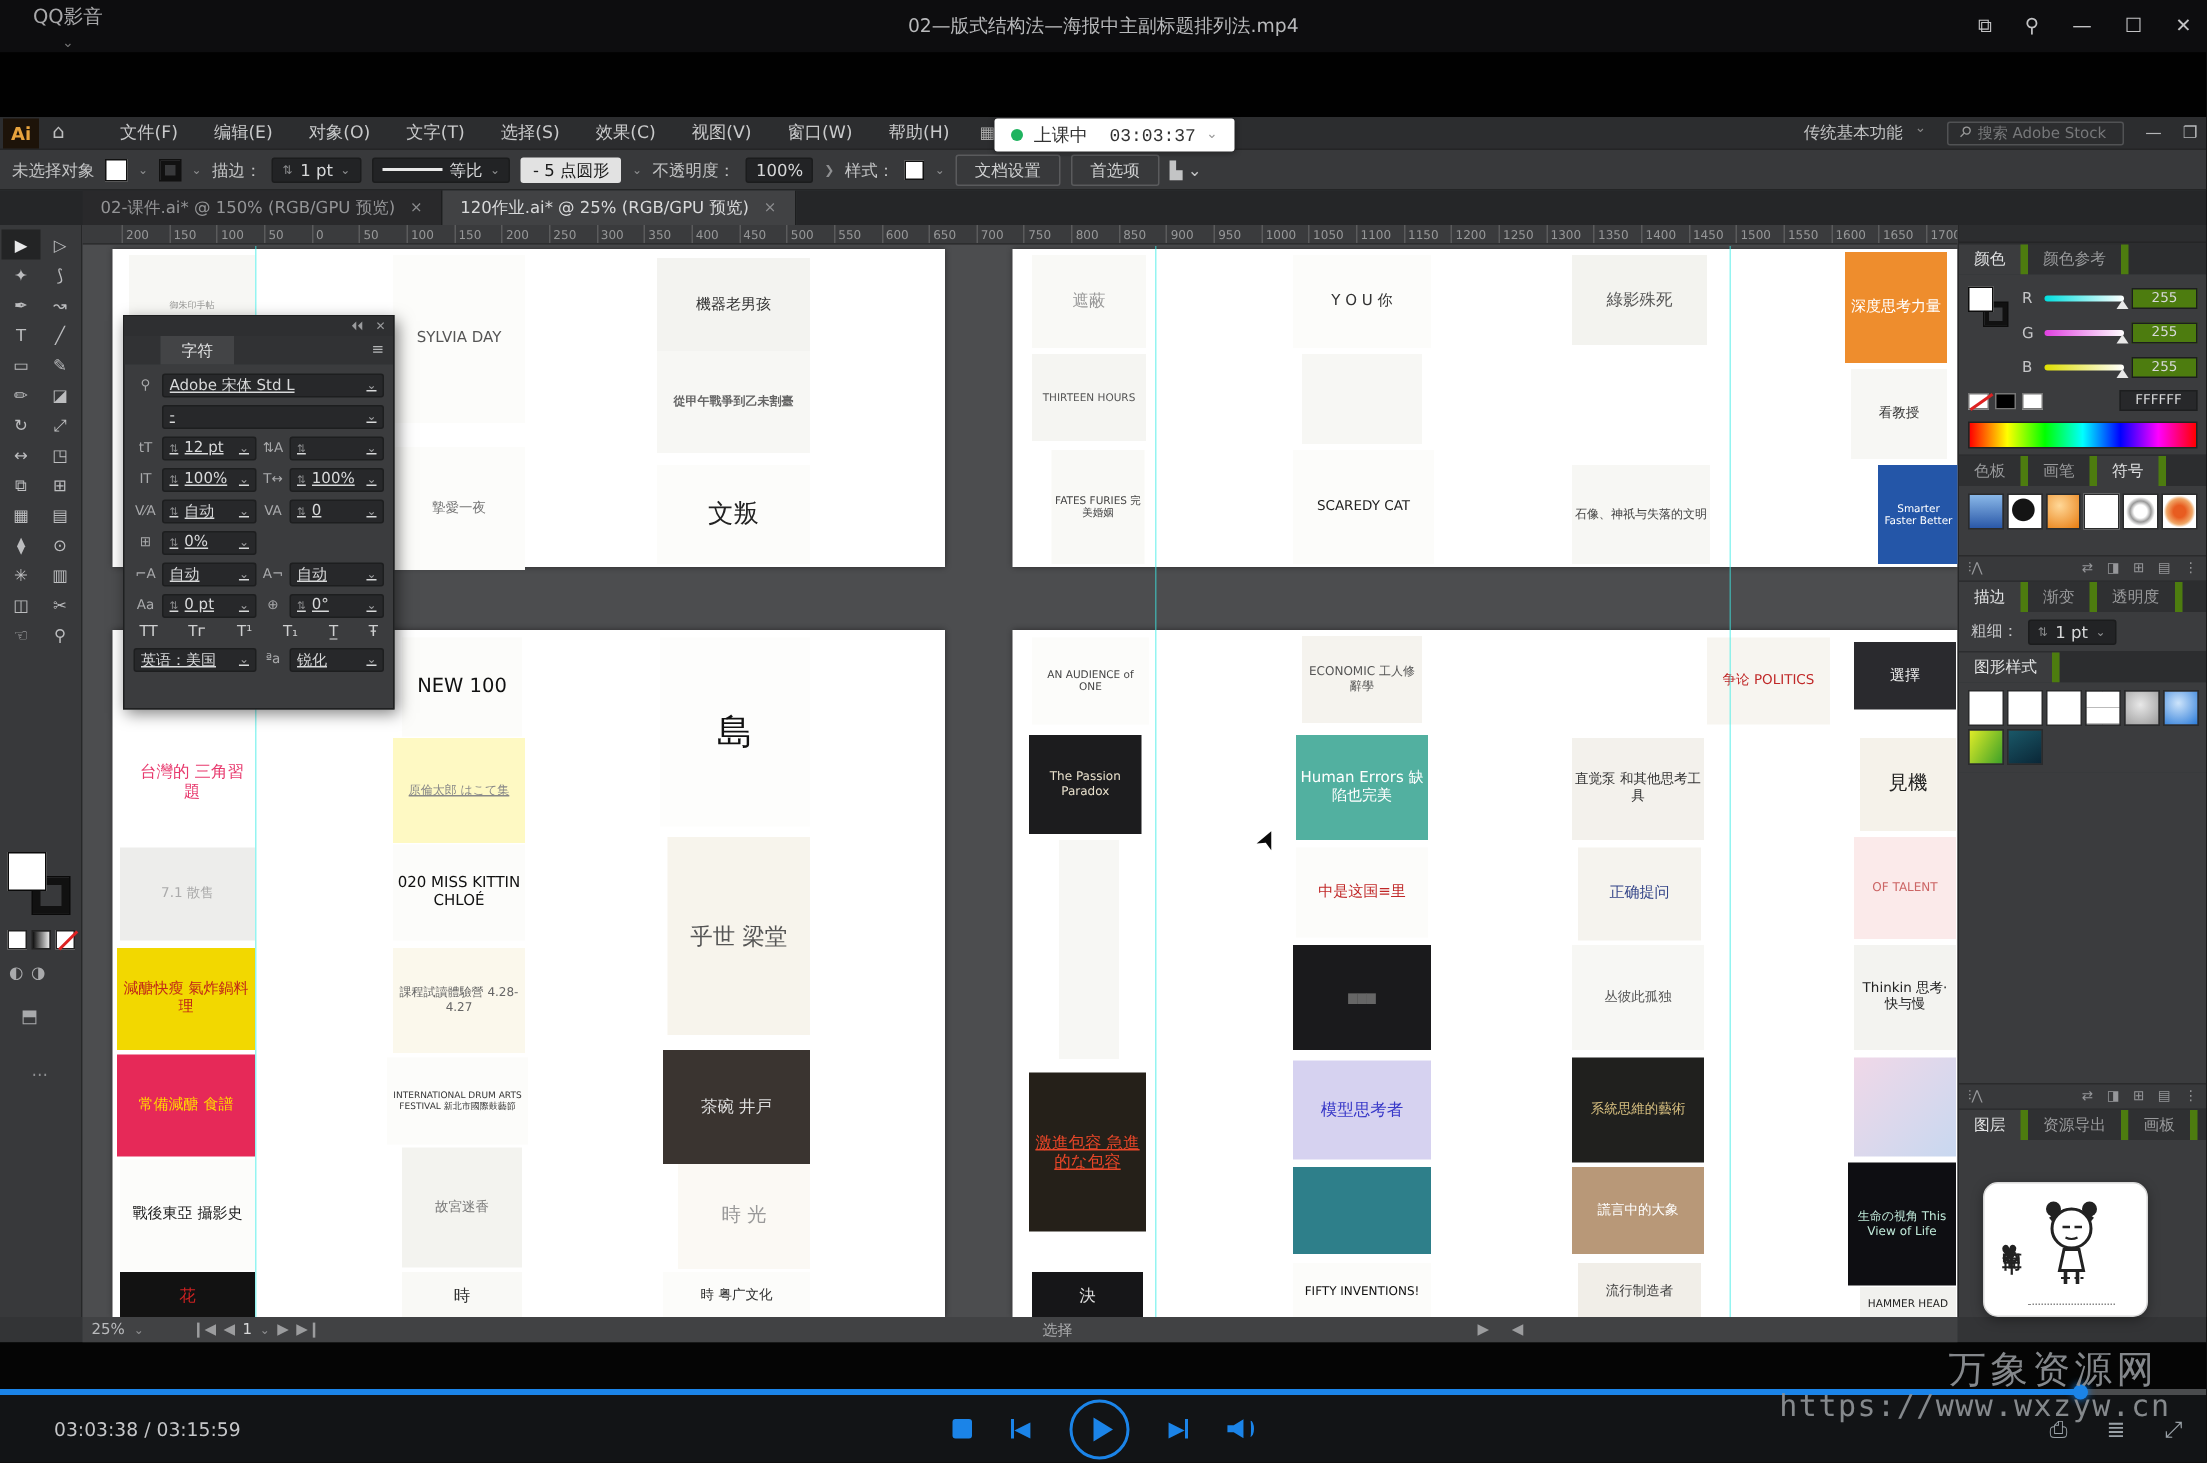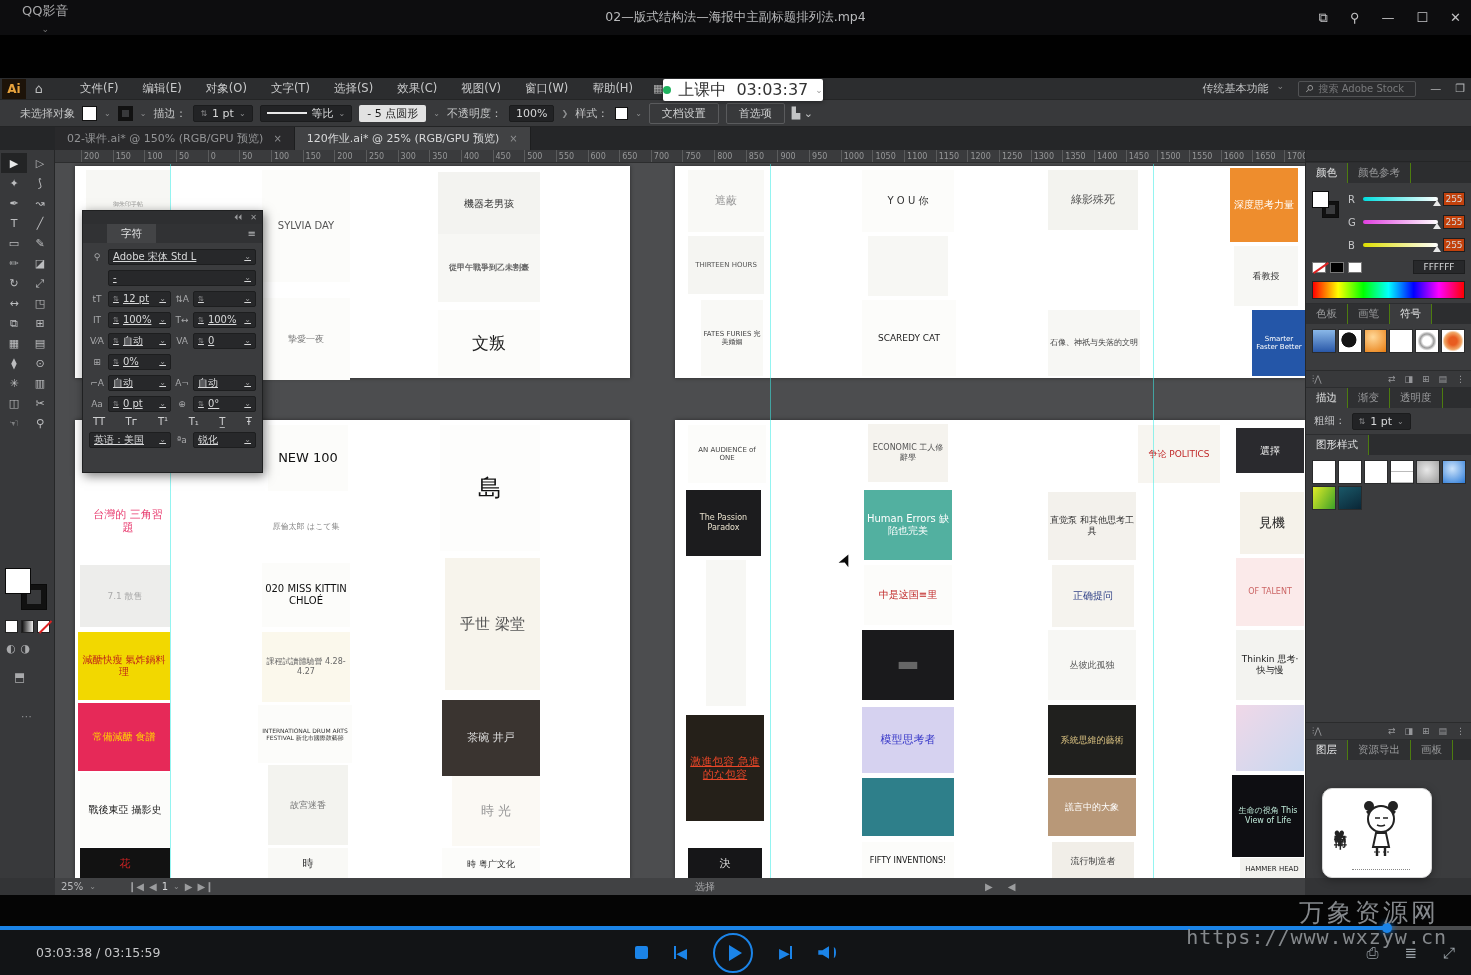--- a/index.html
+++ b/index.html
@@ -28,21 +28,21 @@
   .menu-item { padding:2px 12px; color:#c9cacb; font-size:11.5px; cursor:pointer; }
   .layout-ic { margin-left:8px; color:#aaa; font-size:11px; }
   .m-right { position:absolute; right:6px; display:flex; align-items:center; gap:14px; }
   .workspace { display:flex; gap:8px; color:#c2c3c4; cursor:pointer; }
   .workspace .chev { color:#888; font-size:9px; }
   .searchbox { display:flex; align-items:center; gap:5px; border:1px solid #515254; border-radius:2px; padding:1px 7px; width:118px; height:16px; color:#77787a; }
   .searchbox .mag { display:inline-block; transform:rotate(45deg); font-size:10px; color:#999; }
   .searchbox .ph { font-size:10px; white-space:nowrap; overflow:hidden; }
   .winbtns { display:flex; gap:14px; color:#b5b6b8; font-size:11px; }
 
-  .controlbar { position:absolute; top:22px; left:0; right:0; height:27px; background:#38393b; border-bottom:1px solid #232425; display:flex; align-items:center; gap:7px; padding-left:20px; }
+  .controlbar { position:absolute; top:22px; left:0; right:0; height:27px; background:#38393b; border-bottom:1px solid #232425; display:flex; align-items:center; gap:7px; padding-left:8px; }
   .cb-label { color:#c3c4c5; font-size:11px; }
   .swatch { width:15px; height:15px; background:#fff; border:1px solid #111; }
   .swatch.stroke { background:#38393b; box-shadow:inset 0 0 0 3px #111; }
   .chev { color:#8e8f91; font-size:8px; }
   .field { background:#222325; border:1px solid #1b1c1d; border-radius:2px; color:#d6d7d8; padding:1px 6px; height:17px; display:flex; align-items:center; gap:5px; font-size:11px; }
   .stepper { color:#8b8c8e; font-size:8px; }
   .linedemo { width:40px; height:2px; background:#e8e8e8; }
   .brushbox { background:#e2e2e2; color:#1b1b1b; border-radius:2px; height:17px; display:flex; align-items:center; padding:0 8px; font-size:11px; }
   .cb-btn { border:1px solid #5a5b5d; border-radius:2px; padding:2px 12px; color:#cfd0d1; cursor:pointer; font-size:11px; }
   .mini-sw { width:13px; height:13px; background:#fff; border:1px solid #111; }
@@ -101,32 +101,32 @@
   
   .statusbar { position:absolute; top:800px; left:55px; width:1250px; height:17px; background:#414244; display:flex; align-items:center; color:#b9babc; font-size:10px; gap:6px; padding-left:6px; }
   .sb-nav { display:flex; align-items:center; gap:5px; margin-left:26px; color:#9b9c9e; }
   .sb-tool { position:absolute; left:640px; color:#a9aaac; }
   .sb-arrows { position:absolute; left:930px; color:#9b9c9e; letter-spacing:6px; }
 
   
   .dock { width:166px; background:#333436; border-left:1px solid #262728; display:flex; flex-direction:column; flex:none; }
   .dock-top { height:12px; background:#2c2d2f; border-bottom:1px solid #242526; }
   .tabrow { height:21px; background:#2c2d2f; display:flex; align-items:flex-end; flex:none; }
-  .ptab { height:20px; padding:0 10px; display:flex; align-items:center; background:#2f3032; color:#98999b; font-size:10.5px; border-right:1px solid #4d7c0f; cursor:pointer; white-space:nowrap; }
+  .ptab { height:20px; padding:0 10px; display:flex; align-items:center; background:#2f3032; color:#98999b; font-size:10.5px; border-right:5px solid #4d7c0f; cursor:pointer; white-space:nowrap; }
   .ptab.active { background:#3b3c3e; color:#e0e1e2; }
   .colorp { background:#3b3c3e; padding:6px 6px 4px 6px; flex:none; }
   .proxy { position:relative; width:30px; height:30px; float:left; margin-right:6px; }
   .proxy .f { position:absolute; left:0; top:2px; width:17px; height:17px; background:#fff; border:1px solid #0c0c0c; z-index:2; }
   .proxy .s { position:absolute; left:10px; top:12px; width:17px; height:17px; background:#3b3c3e; border:1px solid #0c0c0c; box-shadow:inset 0 0 0 3px #111; }
   .rgbrows { margin-left:34px; display:flex; flex-direction:column; gap:9px; padding-top:3px; }
   .rgbrow { display:flex; align-items:center; gap:5px; }
   .rgbrow .l { width:10px; color:#c5c6c8; font-size:10px; }
   .slider { position:relative; flex:1; height:4px; border-radius:2px; }
   .slider .knob { position:absolute; right:-3px; top:3px; width:0; height:0; border-left:4px solid transparent; border-right:4px solid transparent; border-bottom:6px solid #e8e8e8; }
-  .rgbrow .v { width:22px; height:14px; background:#c2410c; border:1px solid #1d1e1f; color:#d8d9da; font-size:9px; display:flex; align-items:center; justify-content:center;text-align:right; }
+  .rgbrow .v { width:44px; height:14px; background:#4d7c0f; border:1px solid #1d1e1f; color:#d8d9da; font-size:9px; display:flex; align-items:center; justify-content:center;text-align:right; }
   .hexrow { clear:both; display:flex; align-items:center; gap:4px; margin-top:8px; }
   .msw { width:14px; height:11px; border:1px solid #777; background:#fff; position:relative; flex:none; }
   .msw.none::after { content:""; position:absolute; left:-1px; top:4px; width:18px; height:2px; background:#d22; transform:rotate(-35deg); }
   .msw.black { background:#000; }
   .hexfield { margin-left:auto; width:52px; height:14px; background:#27282a; border:1px solid #1d1e1f; color:#d8d9da; font-size:9px; display:flex; align-items:center; justify-content:center; }
   .spectrum { height:18px; margin-top:7px; background:linear-gradient(to right,#f00,#ff0,#0f0,#0ff,#00f,#f0f,#f00); border:1px solid #222; }
   .symwrap { background:#3b3c3e; flex:none; padding:5px 6px 2px 6px; height:46px; }
   .symgrid { display:flex; gap:2px; }
   .sym { width:24px; height:24px; background:#fff; border:1px solid #2a2b2c; cursor:pointer; }
   .libbar { height:17px; background:#38393b; border-top:1px solid #2a2b2c; display:flex; align-items:center; color:#96979a; font-size:9px; padding:0 6px; gap:10px; flex:none; }
@@ -134,21 +134,21 @@
   .strokerow { background:#3b3c3e; flex:none; height:26px; display:flex; align-items:center; gap:6px; padding:0 8px; color:#c5c6c8; font-size:10.5px; }
   .stylewrap { background:#3b3c3e; flex:none; padding:5px 6px; }
   .stylegrid { display:grid; grid-template-columns:repeat(6,24px); gap:2px; }
   .gsty { width:24px; height:24px; background:#fff; border:1px solid #2a2b2c; cursor:pointer; }
   .dock .spacer { flex:1; background:#3b3c3e; }
   .layercontent { flex:none; height:118px; background:#3b3c3e; }
 
   
   .timer { position:absolute; left:663px; top:1px; width:160px; height:22px; background:#fff; border-radius:2px; box-shadow:0 1px 4px rgba(0,0,0,.4); display:flex; align-items:center; justify-content:center; gap:7px; z-index:30; }
   .timer .dot { width:8px; height:8px; border-radius:50%; background:#1fb35f; }
-  .timer .txt { color:#333; font-size:16px; }
+  .timer .txt { color:#333; font-size:12px;font-family:Liberation Mono, monospace; }
   .timer .chev { color:#999; font-size:9px; }
 
   
   .progress { position:absolute; top:926px; left:0; right:0; height:4px; background:#4a4c4e; z-index:20; }
   .progress .fill { position:absolute; left:0; top:0; bottom:0; background:#1b84e8; }
   .progress .dot { position:absolute; top:-3px; width:10px; height:10px; border-radius:50%; background:#1b84e8; box-shadow:0 0 6px #1b84e8; }
   .playerbar { position:absolute; top:930px; left:0; right:0; height:45px; background:#121416; z-index:15; }
   .pb-time { position:absolute; left:36px; top:15px; color:#c6c7c9; font-size:12.5px; }
   .pb-center { position:absolute; left:0; right:0; top:0; height:45px; display:flex; align-items:center; justify-content:center; gap:26px; }
   .stop-ic { width:13px; height:13px; background:#1b84e8; border-radius:2px; cursor:pointer; }
@@ -384,21 +384,21 @@
             <div class="cover" style="left: 1175px; top: 18px; width: 68px; height: 74px; background: rgb(238, 141, 45); color: rgb(255, 255, 255); font-size: 10px;">深度思考力量</div>
             <div class="cover" style="left: 1179px; top: 96px; width: 64px; height: 60px; background: rgb(247, 247, 244); color: rgb(51, 51, 51); font-size: 9px;">看教授</div>
             <div class="cover" style="left: 1197px; top: 160px; width: 54px; height: 66px; background: rgb(36, 86, 168); color: rgb(255, 255, 255); font-size: 7px;">Smarter Faster Better</div>
             <div class="cover" style="left: 31px; top: 328px; width: 84px; height: 86px; background: rgb(255, 255, 255); color: rgb(232, 58, 110); font-size: 11px;">台灣的 三角習題</div>
             <div class="cover" style="left: 25px; top: 415px; width: 90px; height: 62px; background: rgb(237, 237, 235); color: rgb(170, 170, 170); font-size: 9px;">7.1 散售</div>
             <div class="cover" style="left: 23px; top: 482px; width: 92px; height: 68px; background: rgb(242, 216, 0); color: rgb(192, 40, 24); font-size: 10px;">減醣快瘦 氣炸鍋料理</div>
             <div class="cover" style="left: 23px; top: 553px; width: 92px; height: 68px; background: rgb(230, 41, 88); color: rgb(255, 215, 0); font-size: 10px;">常備減醣 食譜</div>
             <div class="cover" style="left: 25px; top: 623px; width: 90px; height: 74px; background: rgb(252, 252, 250); color: rgb(34, 34, 34); font-size: 10px;">戰後東亞 攝影史</div>
             <div class="cover" style="left: 25px; top: 698px; width: 90px; height: 32px; background: rgb(18, 18, 18); color: rgb(204, 34, 34); font-size: 11px;">花</div>
             <div class="cover" style="left: 213px; top: 275px; width: 80px; height: 66px; background: rgb(252, 252, 250); color: rgb(17, 17, 17); font-size: 13px;">NEW 100</div>
-            <div class="cover" style="left: 207px; top: 342px; width: 88px; height: 70px; background: #ffffff; color: rgb(136, 136, 136); font-size: 8px;">原倫太郎 はこて集</div>
+            <div class="cover" style="left: 207px; top: 342px; width: 88px; height: 70px; background: #fef9c3; color: rgb(136, 136, 136); font-size: 8px; text-decoration: underline;">原倫太郎 はこて集</div>
             <div class="cover" style="left: 207px; top: 413px; width: 88px; height: 64px; background: rgb(252, 252, 250); color: rgb(17, 17, 17); font-size: 10px;">020 MISS KITTIN CHLOÉ</div>
             <div class="cover" style="left: 207px; top: 482px; width: 88px; height: 70px; background: rgb(251, 248, 236); color: rgb(102, 102, 102); font-size: 8px;">課程試讀體驗營 4.28-4.27</div>
             <div class="cover" style="left: 203px; top: 555px; width: 94px; height: 58px; background: rgb(252, 252, 250); color: rgb(51, 51, 51); font-size: 6px;">INTERNATIONAL DRUM ARTS FESTIVAL 新北市國際鼓藝節</div>
             <div class="cover" style="left: 213px; top: 615px; width: 80px; height: 80px; background: rgb(243, 243, 239); color: rgb(119, 119, 119); font-size: 9px;">故宮迷香</div>
             <div class="cover" style="left: 213px; top: 698px; width: 80px; height: 32px; background: rgb(249, 249, 246); color: rgb(51, 51, 51); font-size: 11px;">時</div>
             <div class="cover" style="left: 385px; top: 275px; width: 100px; height: 126px; background: rgb(253, 253, 252); color: rgb(17, 17, 17); font-size: 24px;">島</div>
             <div class="cover" style="left: 390px; top: 408px; width: 95px; height: 132px; background: rgb(247, 244, 236); color: rgb(85, 85, 85); font-size: 15px;">乎世 梁堂</div>
             <div class="cover" style="left: 387px; top: 550px; width: 98px; height: 76px; background: rgb(58, 52, 48); color: rgb(221, 221, 221); font-size: 11px;">茶碗 井戸</div>
             <div class="cover" style="left: 397px; top: 626px; width: 88px; height: 70px; background: rgb(251, 249, 244); color: rgb(153, 153, 153); font-size: 13px;">時 光</div>
             <div class="cover" style="left: 387px; top: 698px; width: 98px; height: 32px; background: rgb(252, 252, 250); color: rgb(51, 51, 51); font-size: 9px;">時 粤广文化</div>

